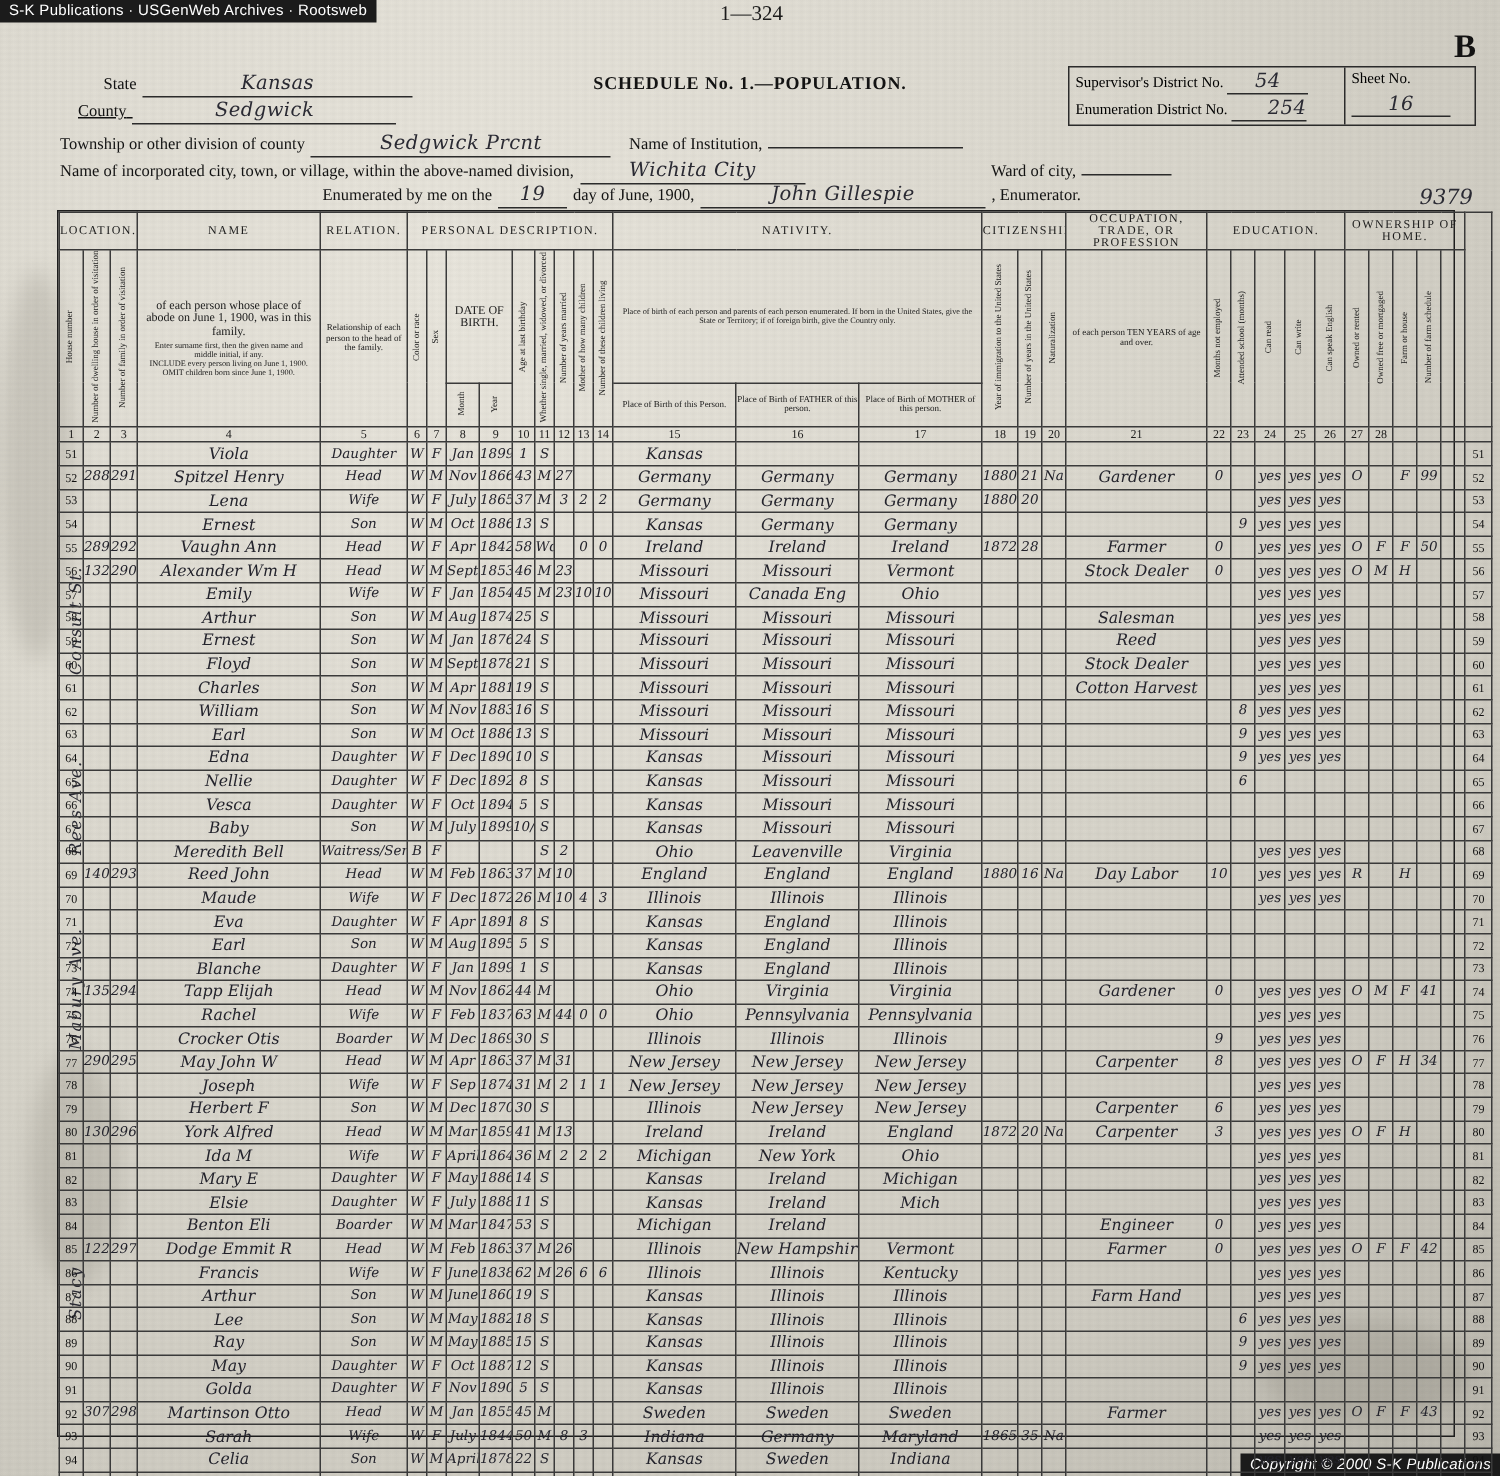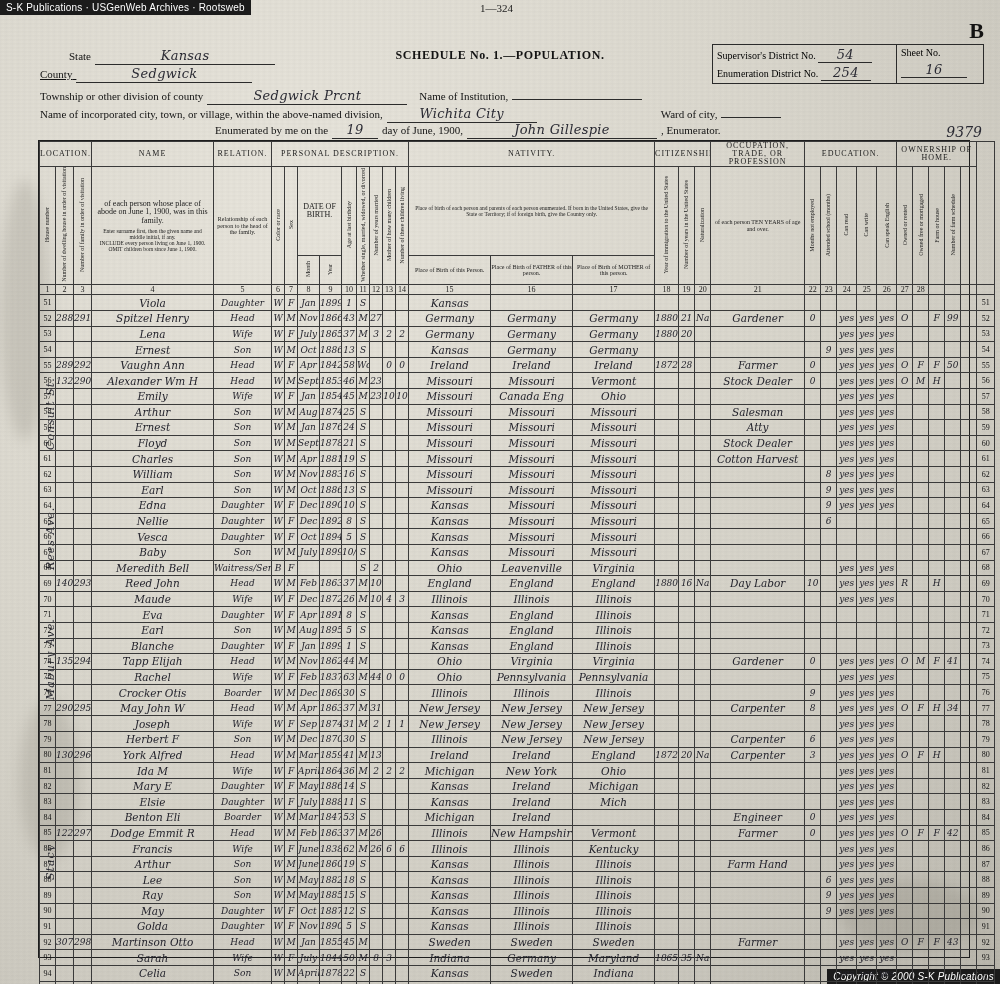--- a/index.html
+++ b/index.html
@@ -42,21 +42,21 @@
   }
   #letter-b{right:16px;top:18px;font-size:22px;font-weight:bold;}
 
   .lbl{font-size:11px;}
   .hand{
     font-family:"DejaVu Serif", serif;font-style:italic;color:#2a2a33;
     font-size:13px;letter-spacing:0.3px;
   }
 
   #state-row{left:40px;top:46px;margin-left:29px;}
-  #county-row{left:40px;top:64px;text-decoration:underline;}
+  #county-row{left:52px;top:64px;text-decoration:underline;}
   #township-row{left:40px;top:86px;}
   #incorp-row{left:40px;top:104px;}
   #enum-row{left:215px;top:120px;}
 
   .fieldline{display:inline-block;border-bottom:1px solid #2b2b2b;}
 
   
   #sup-box{
     position:absolute;right:16px;top:44px;width:270px;height:38px;
     border:1px solid #2b2b2b;
@@ -93,21 +93,21 @@
   }
   .ink-sm{font-size:9px;}
   .rn{font-size:8px;color:#111;font-family:"Liberation Serif",serif;font-style:normal;}
 
   
   .sidenote{
     position:absolute;left:44px;writing-mode:vertical-rl;transform:rotate(180deg);
     font-family:"DejaVu Serif", serif;font-style:italic;font-size:11px;color:#2a2a33;
     letter-spacing:1px;
   }
-  #topnum{position:absolute;left:480px;top:2px;font-size:11px;color:#1b1b1b;}
+  #topnum{position:absolute;left:480px;top:2px;font-size:14px;color:#1b1b1b;}
   #corner-num{
     position:absolute;right:18px;top:124px;
     font-family:"DejaVu Serif",serif;font-style:italic;font-size:14px;color:#2a2a33;
   }
   
   .smudge{position:absolute;border-radius:50%;filter:blur(7px);opacity:.20;background:#6f6b60;}
 </style>
 </head>
 <body>
 
@@ -178,21 +178,21 @@
 
   <div id="sup-box">
     <div class="r1">
       <span>Supervisor's District No.</span>
       <span class="fieldline" style="width:54px;text-align:center;">
         <span class="hand">54</span>
       </span>
     </div>
     <div class="r2">
       <span>Enumeration District No.</span>
-      <span class="fieldline" style="width:50px;text-align:center;">
+      <span class="fieldline" style="width:50px;text-align:right;">
         <span class="hand">254</span>
       </span>
     </div>
     <div class="div"></div>
     <div class="sheet">
       <div>Sheet No.</div>
       <div class="fieldline" style="width:66px;text-align:center;margin-top:4px;">
         <span class="hand">16</span>
       </div>
     </div>
@@ -629,21 +629,21 @@
             <td><span class="ink ink-sm">S</span></td>
             <td></td>
             <td></td>
             <td></td>
             <td class="entry"><span class="ink">Missouri</span></td>
             <td class="entry"><span class="ink">Missouri</span></td>
             <td class="entry"><span class="ink">Missouri</span></td>
             <td></td>
             <td></td>
             <td></td>
-            <td class="entry"><span class="ink">Atty</span></td>
+            <td class="entry"><span class="ink">Reed</span></td>
             <td></td>
             <td></td>
             <td><span class="ink ink-sm">yes</span></td>
             <td><span class="ink ink-sm">yes</span></td>
             <td><span class="ink ink-sm">yes</span></td>
             <td></td>
             <td></td>
             <td></td>
             <td></td>
             <td></td>

